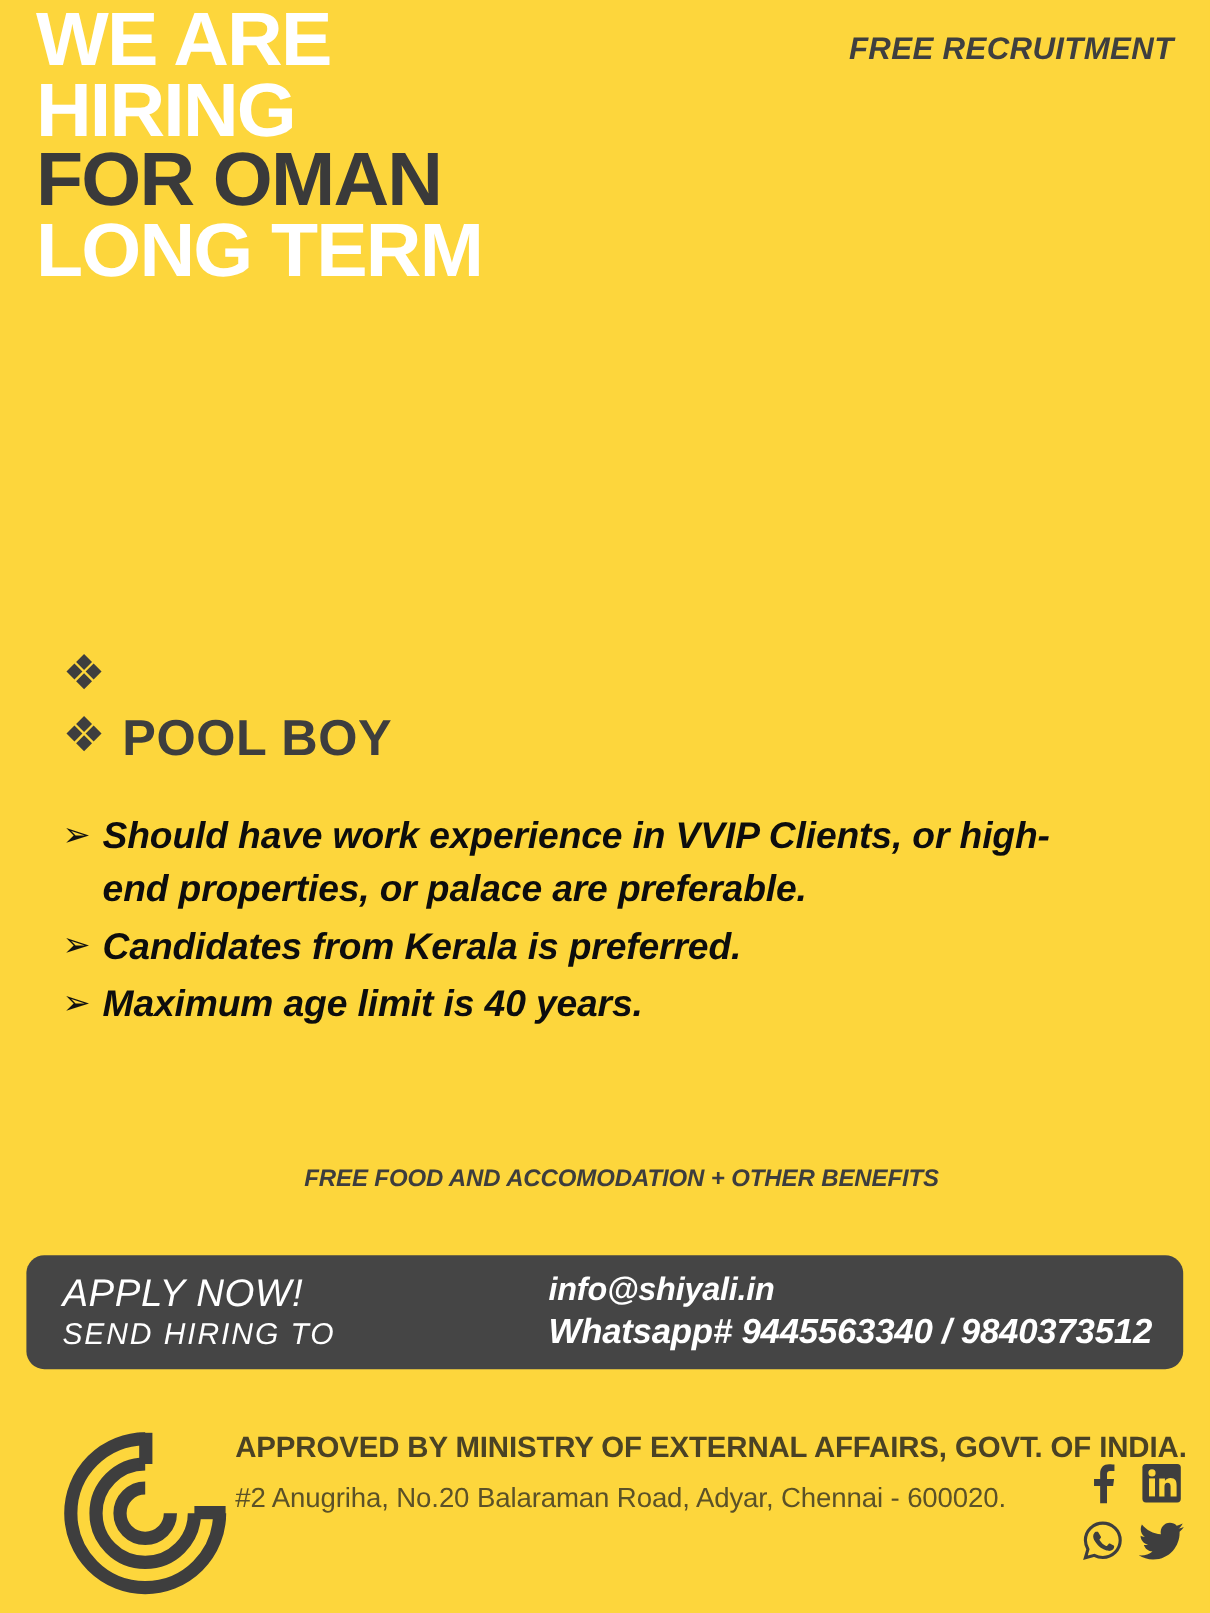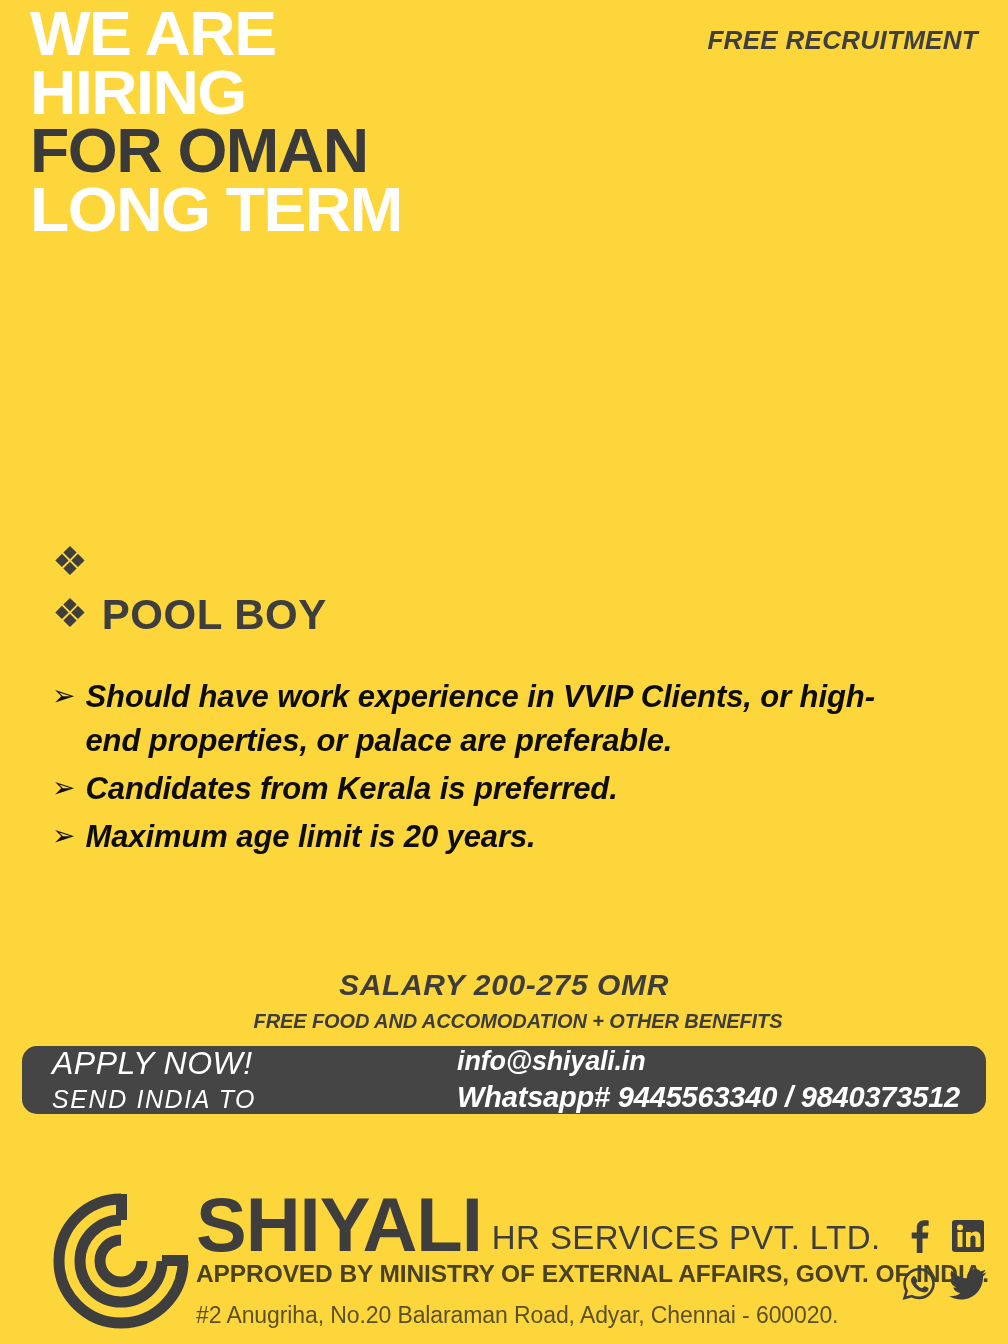--- a/index.html
+++ b/index.html
@@ -153,21 +153,21 @@
     margin-top: 4px;
     margin-left: 28px;
   }
 
   
   .contact-bar {
     position: absolute;
     left: 22px;
     top: 1046px;
     width: 964px;
-    height: 68px;
+    height: 95px;
     background: #454545;
     border-radius: 15px;
     box-sizing: border-box;
     display: flex;
     align-items: center;
     justify-content: space-between;
     padding: 0 26px 0 30px;
   }
   .apply-col {
     color: #ffffff;
@@ -307,33 +307,32 @@
     <div class="req-item wide">
       <span class="req-bullet">➢</span>
       <span class="req-text">Should have work experience in VVIP Clients, or high-end properties, or palace are preferable.</span>
     </div>
     <div class="req-item">
       <span class="req-bullet">➢</span>
       <span class="req-text">Candidates from Kerala is preferred.</span>
     </div>
     <div class="req-item">
       <span class="req-bullet">➢</span>
-      <span class="req-text">Maximum age limit is 20 years.</span>
+      <span class="req-text">Maximum age limit is 40 years.</span>
     </div>
   </div>
 
   <div class="salary-block">
-    <div class="salary-line-1">SALARY  200-275 OMR</div>
     <div class="salary-line-2">FREE FOOD AND ACCOMODATION + OTHER BENEFITS</div>
   </div>
 
   <div class="contact-bar">
     <div class="apply-col">
       <div class="apply-now">APPLY NOW!</div>
-      <div class="send-resume">SEND INDIA TO</div>
+      <div class="send-resume">SEND HIRING TO</div>
     </div>
     <div class="contact-col">
       <div class="contact-email">info@shiyali.in</div>
       <div class="contact-whatsapp">Whatsapp# 9445563340 / 9840373512</div>
     </div>
   </div>
 
   <div class="footer">
 
     <div class="logo-mark">
@@ -350,24 +349,20 @@
 
         </g>
         <g fill="#3e3e3e">
           <rect x="78" y="8" width="11" height="26"></rect>
           <rect x="124" y="69" width="26" height="11"></rect>
         </g>
       </svg>
     </div>
 
     <div class="brand-block">
-      <div class="brand-row">
-        <span class="brand-word">SHIYALI</span>
-        <span class="brand-sub">HR SERVICES PVT. LTD.</span>
-      </div>
       <div class="brand-approved">APPROVED BY MINISTRY OF EXTERNAL AFFAIRS, GOVT. OF INDIA.</div>
       <div class="brand-address">#2 Anugriha, No.20 Balaraman Road, Adyar, Chennai - 600020.</div>
     </div>
 
     <div class="socials">
       <span class="social-icon">
         <svg width="24" height="34" viewBox="0 0 24 34" aria-hidden="true">
           <path fill="#3e3e3e" d="M15.5 34V19.4h5.1l0.8-5.9h-5.9V9.7c0-1.7 0.5-2.9 3-2.9h3.2V1.5C21.1 1.4 19.3 1.2 17.2 1.2c-4.4 0-7.4 2.7-7.4 7.6v4.7H4.7v5.9h5.1V34H15.5z"></path>
         </svg>
       </span>

